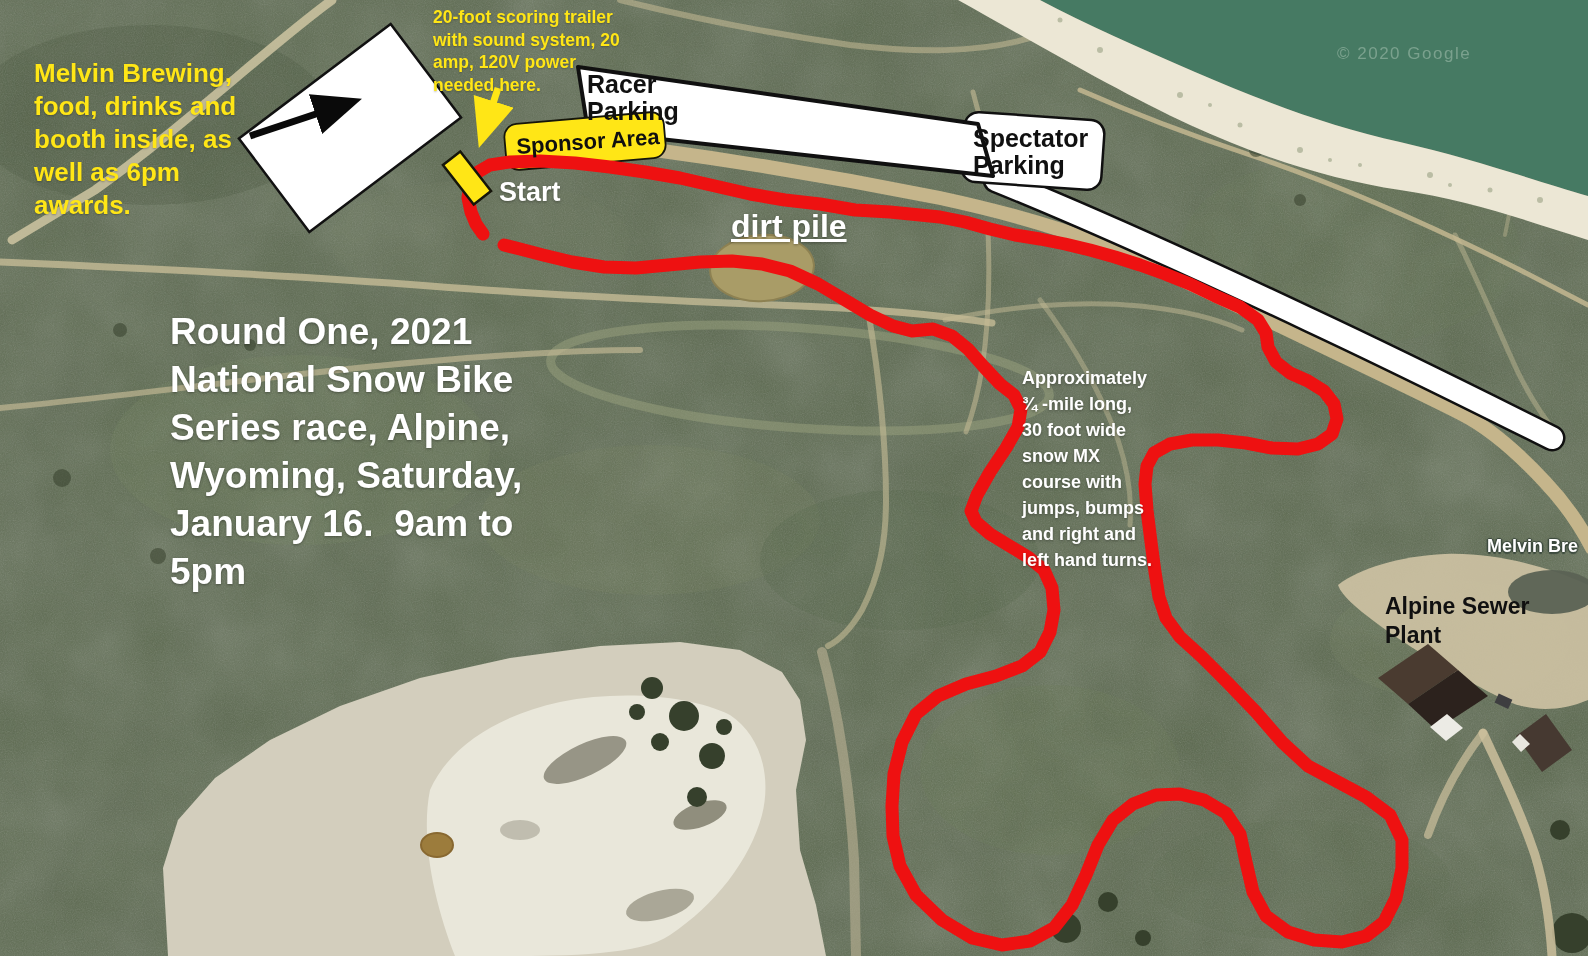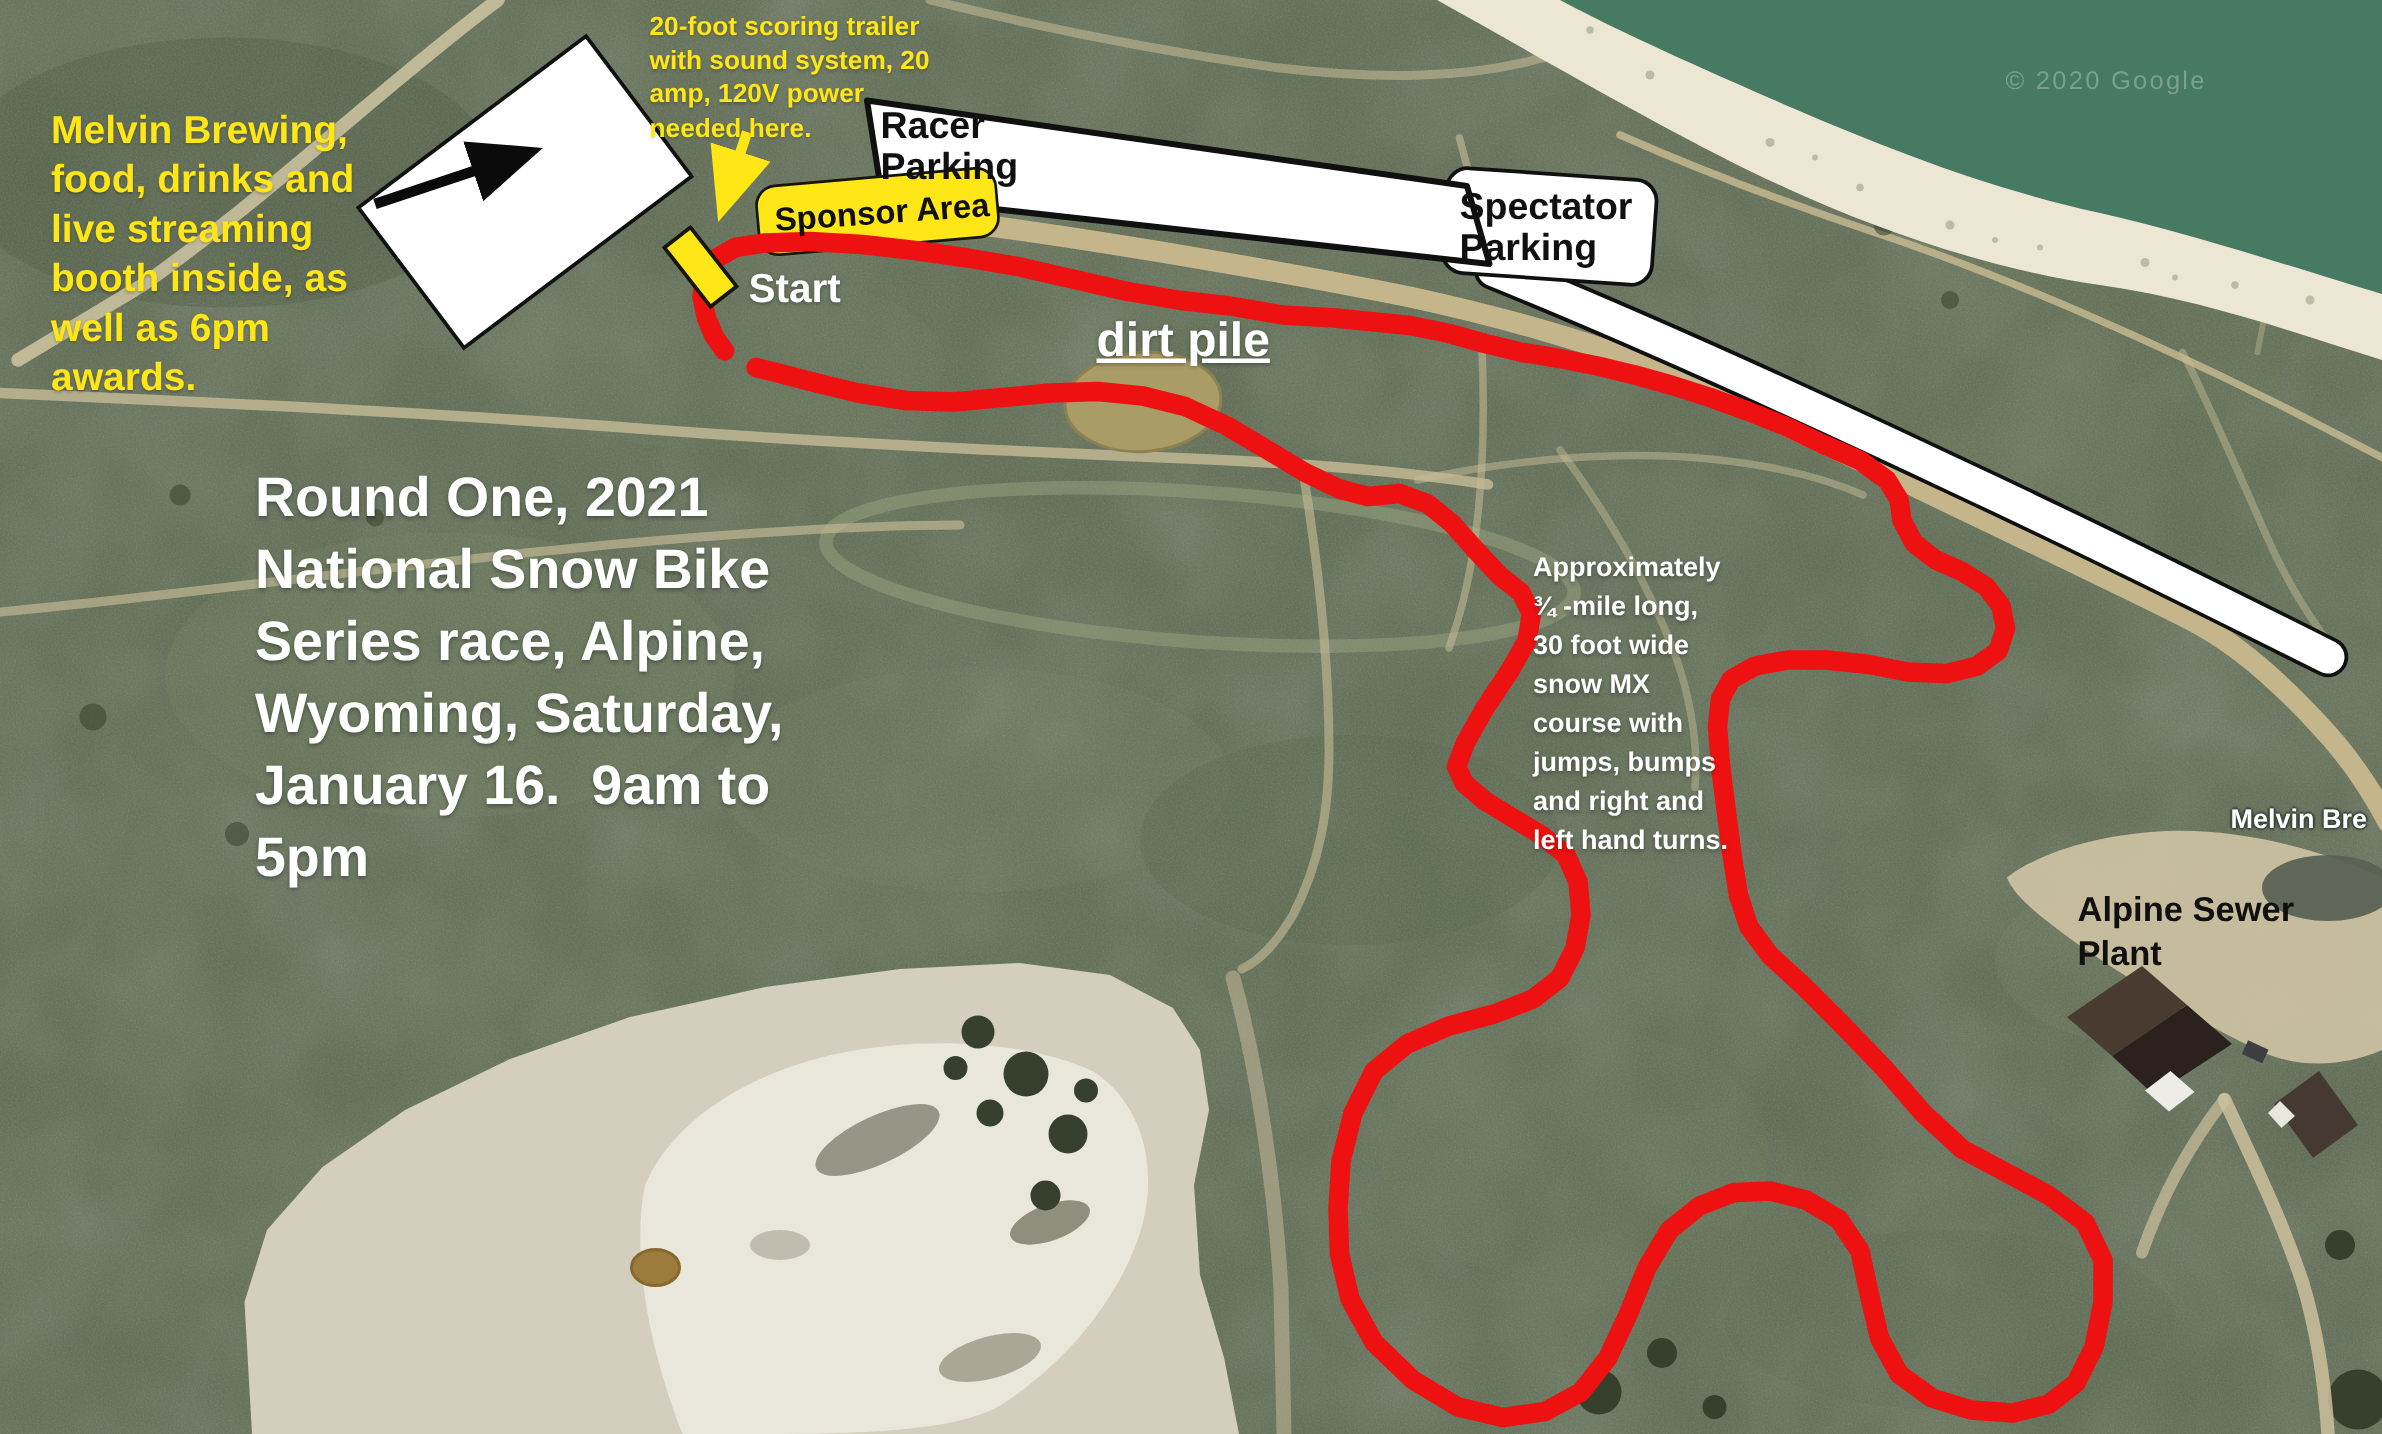--- a/index.html
+++ b/index.html
@@ -6,21 +6,21 @@
   #viewport{
     position:relative;width:1588px;height:956px;overflow:hidden;
     font-family:"Liberation Sans",sans-serif;background:#59674c;
   }
   #map-svg{position:absolute;left:0;top:0;}
   .txt{position:absolute;z-index:5;font-weight:700;}
   .textline{white-space:pre;}
   .yellow-note{color:#ffe616;text-shadow:0 1px 2px rgba(0,0,0,.25);}
   .white-note{color:#ffffff;text-shadow:0 1px 3px rgba(0,0,0,.35);}
   .black-note{color:#101010;}
-  #melvin-note{left:34px;top:70px;width:250px;font-size:26px;line-height:33px;}
+  #melvin-note{left:34px;top:57px;width:250px;font-size:26px;line-height:33px;}
   #scoring-note{left:433px;top:6px;width:240px;font-size:17.5px;line-height:22.5px;}
   #racer-parking-label{left:587px;top:71px;font-size:25px;line-height:27px;}
   #spectator-parking-label{left:973px;top:125px;font-size:25px;line-height:27px;}
   #sponsor-area-label{left:509px;top:129px;width:158px;text-align:center;font-size:22px;transform:rotate(-4deg);}
   #start-label{left:499px;top:177px;font-size:27px;text-align:center;}
   #dirt-pile-label{left:731px;top:208px;font-size:32px;text-decoration:underline;}
   #event-title{left:170px;top:308px;font-size:37px;line-height:48px;}
   #course-desc{left:1022px;top:365px;font-size:18px;line-height:26px;}
   #sewer-label{left:1385px;top:592px;font-size:23px;line-height:29px;}
   #melvin-poi{left:1487px;top:536px;font-size:18px;color:#fff;
@@ -183,21 +183,20 @@
   <g transform="rotate(-37 350 128)">
     <rect x="255" y="69.5" width="190" height="117" fill="#ffffff" stroke="#111111" stroke-width="2.5"></rect>
   </g>
   <line x1="250" y1="136" x2="352" y2="102" stroke="#0a0a0a" stroke-width="7" marker-end="url(#arrow-black)"></line>
   <line x1="498" y1="88" x2="482" y2="138" stroke="#ffe616" stroke-width="7" marker-end="url(#arrow-yellow)"></line>
 </svg>
 
   <div class="txt yellow-note" id="melvin-note">
     <div class="textline">Melvin Brewing,</div>
     <div class="textline">food, drinks and</div>
-    <div class="textline">live streaming</div>
     <div class="textline">booth inside, as</div>
     <div class="textline">well as 6pm</div>
     <div class="textline">awards.</div>
   </div>
 
   <div class="txt yellow-note" id="scoring-note">
     <div class="textline">20-foot scoring trailer</div>
     <div class="textline">with sound system, 20</div>
     <div class="textline">amp, 120V power</div>
     <div class="textline">needed here.</div>

